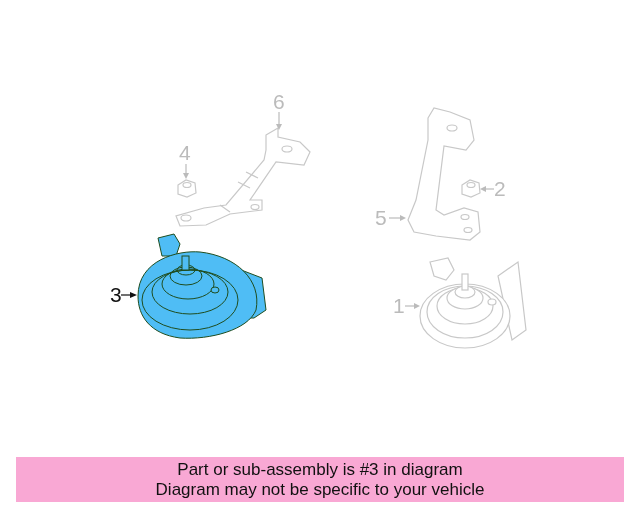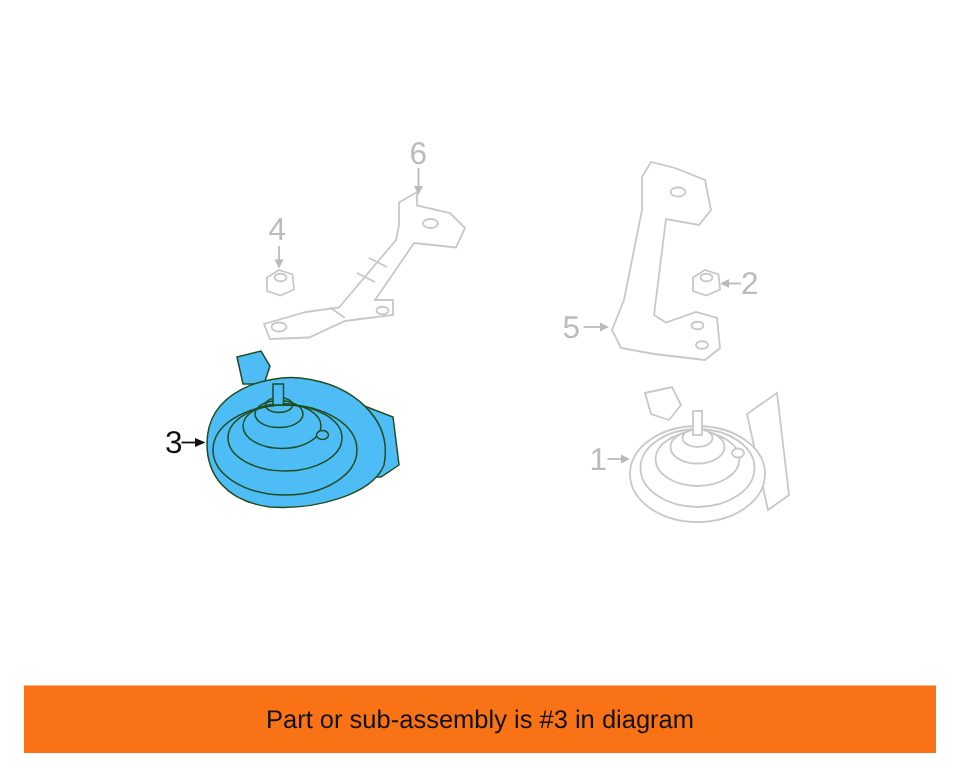--- a/index.html
+++ b/index.html
@@ -1,19 +1,19 @@
 <!DOCTYPE html>
 <html><head>
 <meta charset="utf-8">
 <style>
   html, body { margin:0; padding:0; background:#ffffff; }
   body { width:640px; height:512px; position:relative; overflow:hidden; font-family:"Liberation Sans", sans-serif; }
   #diagram { position:absolute; left:0; top:0; width:640px; height:450px; }
   .callout { font-family:"Liberation Sans", sans-serif; font-size:21px; }
-  .banner { position:absolute; left:16px; top:457px; width:608px; height:45px; background:#f97316;
+  .banner { position:absolute; left:16px; top:457px; width:608px; height:45px; background:#f9a8d4;
             display:flex; flex-direction:column; align-items:center; justify-content:center; }
   .banner span { display:block; font-size:17px; line-height:20px; color:#111; }
 </style>
 </head>
 <body>
 
 <svg id="diagram" viewBox="0 0 640 450" xmlns="http://www.w3.org/2000/svg">
 
   <g fill="#fff" stroke="#c8c8c8" stroke-width="1.2">
     <path d="M266 135 L278 128 L278 137 L300 142 L310 152 L304 165 L276 162 L250 200 L262 200 L262 210 L230 214 L206 225 L180 226 L176 216 L204 208 L226 205 L264 160 L266 150 Z"></path>
@@ -93,13 +93,14 @@
   </g>
   <g fill="#111" stroke="#111">
     <text class="callout" x="110" y="302" stroke="none">3</text>
     <line x1="121" y1="295" x2="134" y2="295" stroke-width="1.2"></line>
     <path d="M130 292 L137 295 L130 298 Z" stroke="none"></path>
   </g>
 </svg>
 
 <div class="banner">
   <span>Part or sub-assembly is #3 in diagram</span>
+  <span>Diagram may not be specific to your vehicle</span>
 </div>
 
 </body></html>

